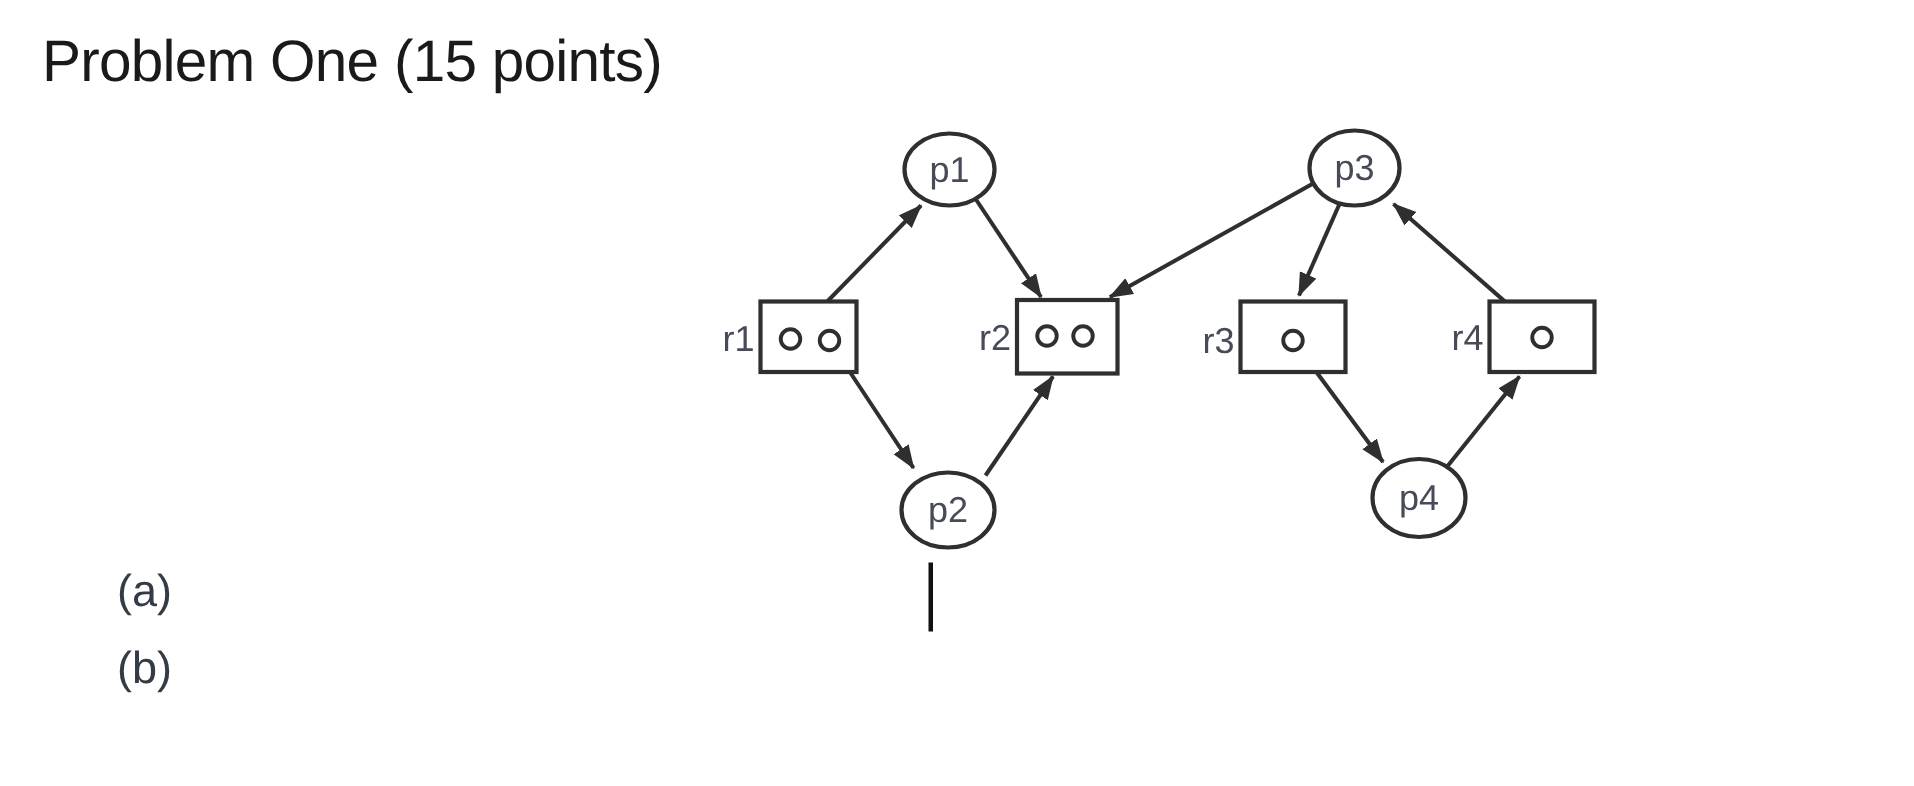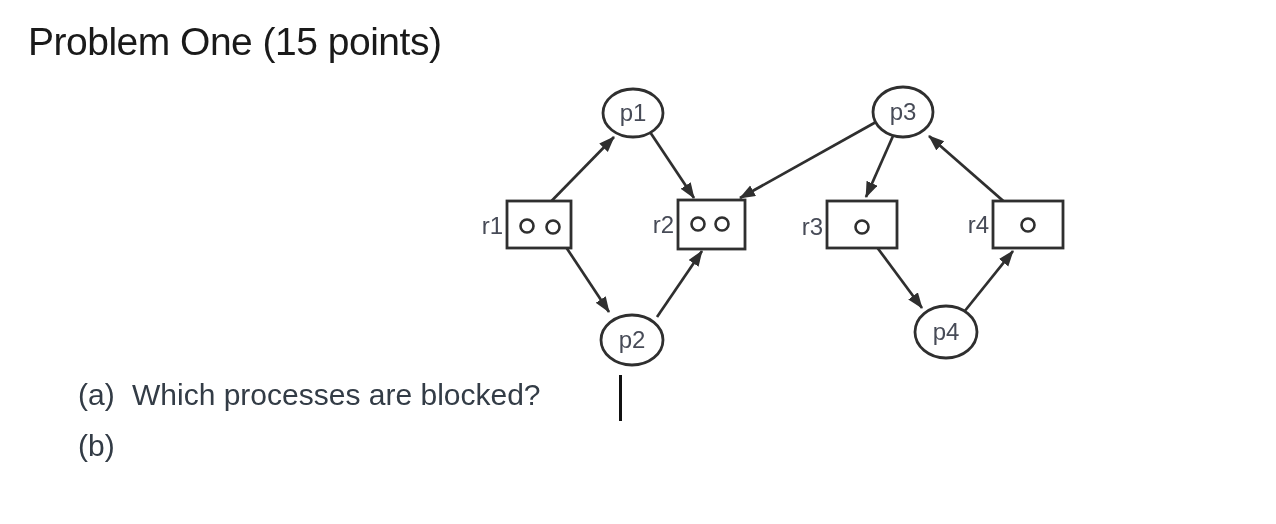--- a/index.html
+++ b/index.html
@@ -140,21 +140,20 @@
     <g>
       <rect class="node-shape" x="993" y="201" width="70" height="47"></rect>
       <circle class="unit-dot" cx="1028" cy="225" r="6.5"></circle>
       <text x="989" y="233" text-anchor="end">r4</text>
     </g>
   </svg>
 
   <div class="questions">
     <div class="question-line">
       <span class="q-label">(a)</span>
-      <span class="q-text">Which processes are blocked?</span>
     </div>
     <div class="question-line">
       <span class="q-label">(b)</span>
     </div>
   </div>
 
   <div class="text-cursor"></div>
 
 </div>
 

